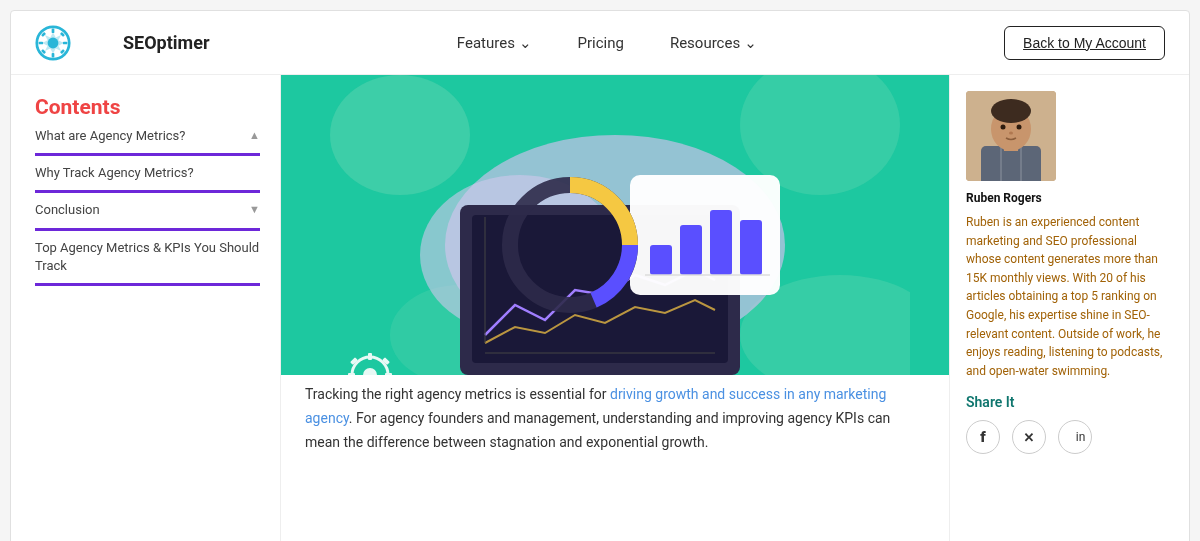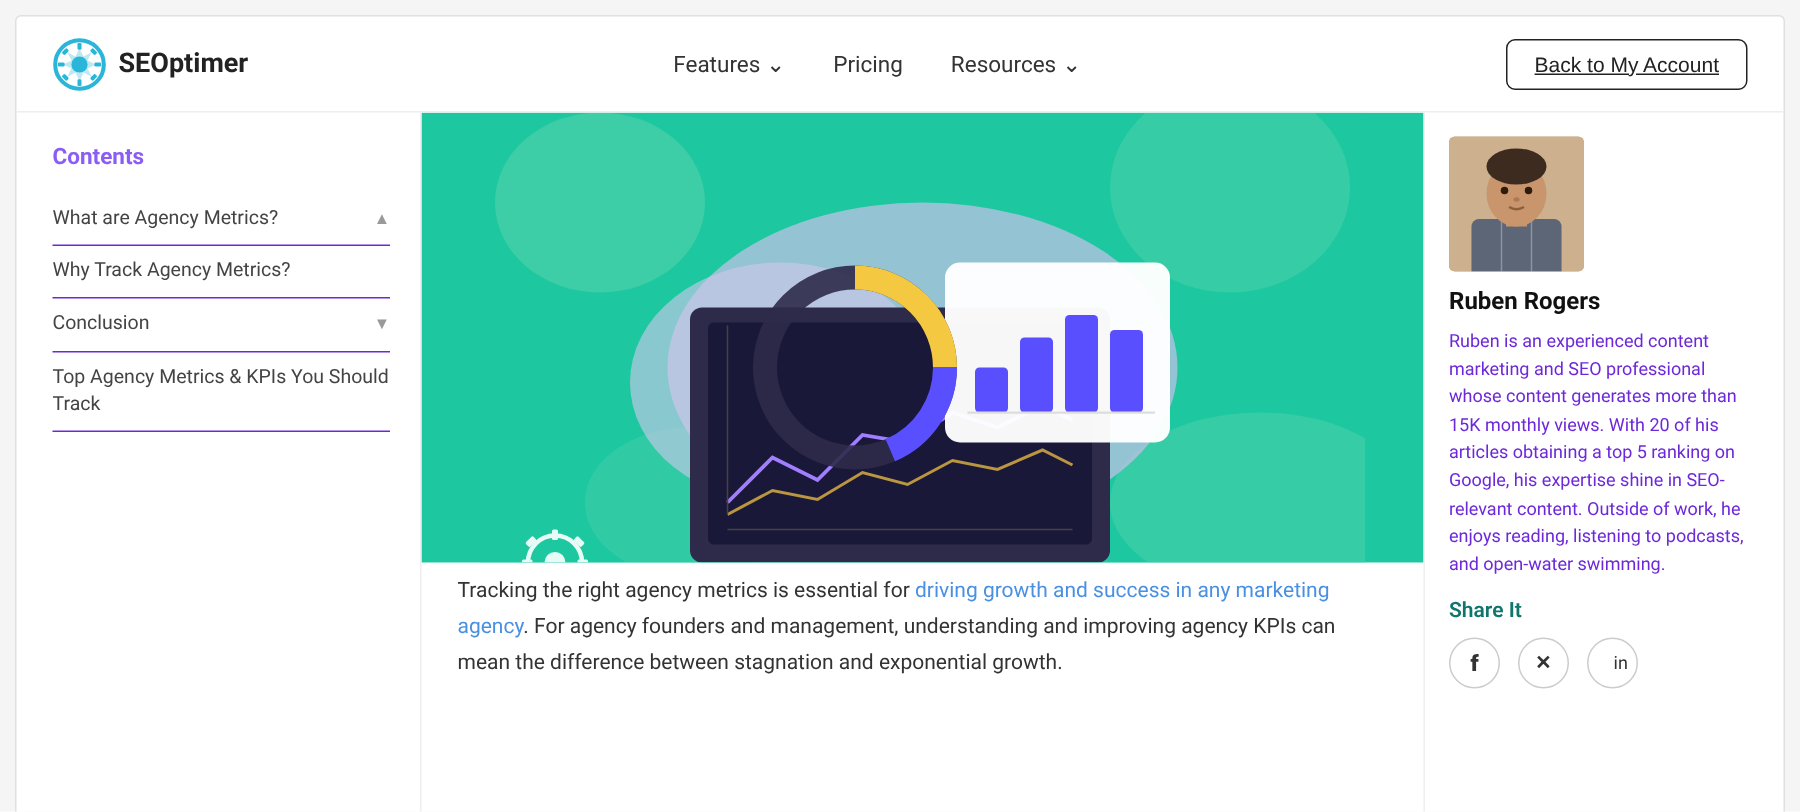--- a/index.html
+++ b/index.html
@@ -33,25 +33,26 @@
       gap: 8px;
     }
     .logo-icon {
       width: 36px;
       height: 36px;
     }
     .logo-text {
       font-size: 18px;
       font-weight: 700;
       color: #222;
+      margin-left: 44px;
     }
     .nav {
       display: flex;
       align-items: center;
-      gap: 32px;
+      gap: 46px;
     }
     .nav-item {
       font-size: 15px;
       color: #333;
       cursor: pointer;
       display: flex;
       align-items: center;
       gap: 4px;
     }
     .back-btn {
@@ -73,31 +74,31 @@
     }
     
     .sidebar {
       width: 270px;
       min-width: 270px;
       padding: 20px 20px 20px 24px;
       border-right: 1px solid #eee;
       overflow-y: auto;
     }
     .sidebar-title {
-      font-size: 15px;
+      font-size: 21px;
       font-weight: 700;
-      margin-bottom: 16px;
-      color: #8b5cf6;
+      margin-bottom: 0;
+      color: #ef4444;
     }
     .toc-item {
       display: flex;
       justify-content: space-between;
       align-items: flex-start;
       padding: 8px 0;
-      border-bottom: 1px solid #6d28d9;
+      border-bottom: 3px solid #6d28d9;
       cursor: pointer;
     }
     .toc-item-text {
       font-size: 13px;
       color: #444;
       line-height: 1.4;
       flex: 1;
     }
     .toc-chevron {
       font-size: 11px;
@@ -145,28 +146,28 @@
       width: 90px;
       height: 90px;
       border-radius: 4px;
       background: #c8a882;
       margin-bottom: 10px;
       overflow: hidden;
       position: relative;
     }
     
     .author-name {
-      font-size: 16px;
+      font-size: 12px;
       font-weight: 700;
       color: #111;
       margin-bottom: 8px;
     }
     .author-bio {
       font-size: 12px;
-      color: #6d28d9;
+      color: #a16207;
       line-height: 1.55;
       margin-bottom: 14px;
     }
     .share-title {
       font-size: 14px;
       font-weight: 600;
       color: #0f766e;
       margin-bottom: 10px;
     }
     .share-icons {

